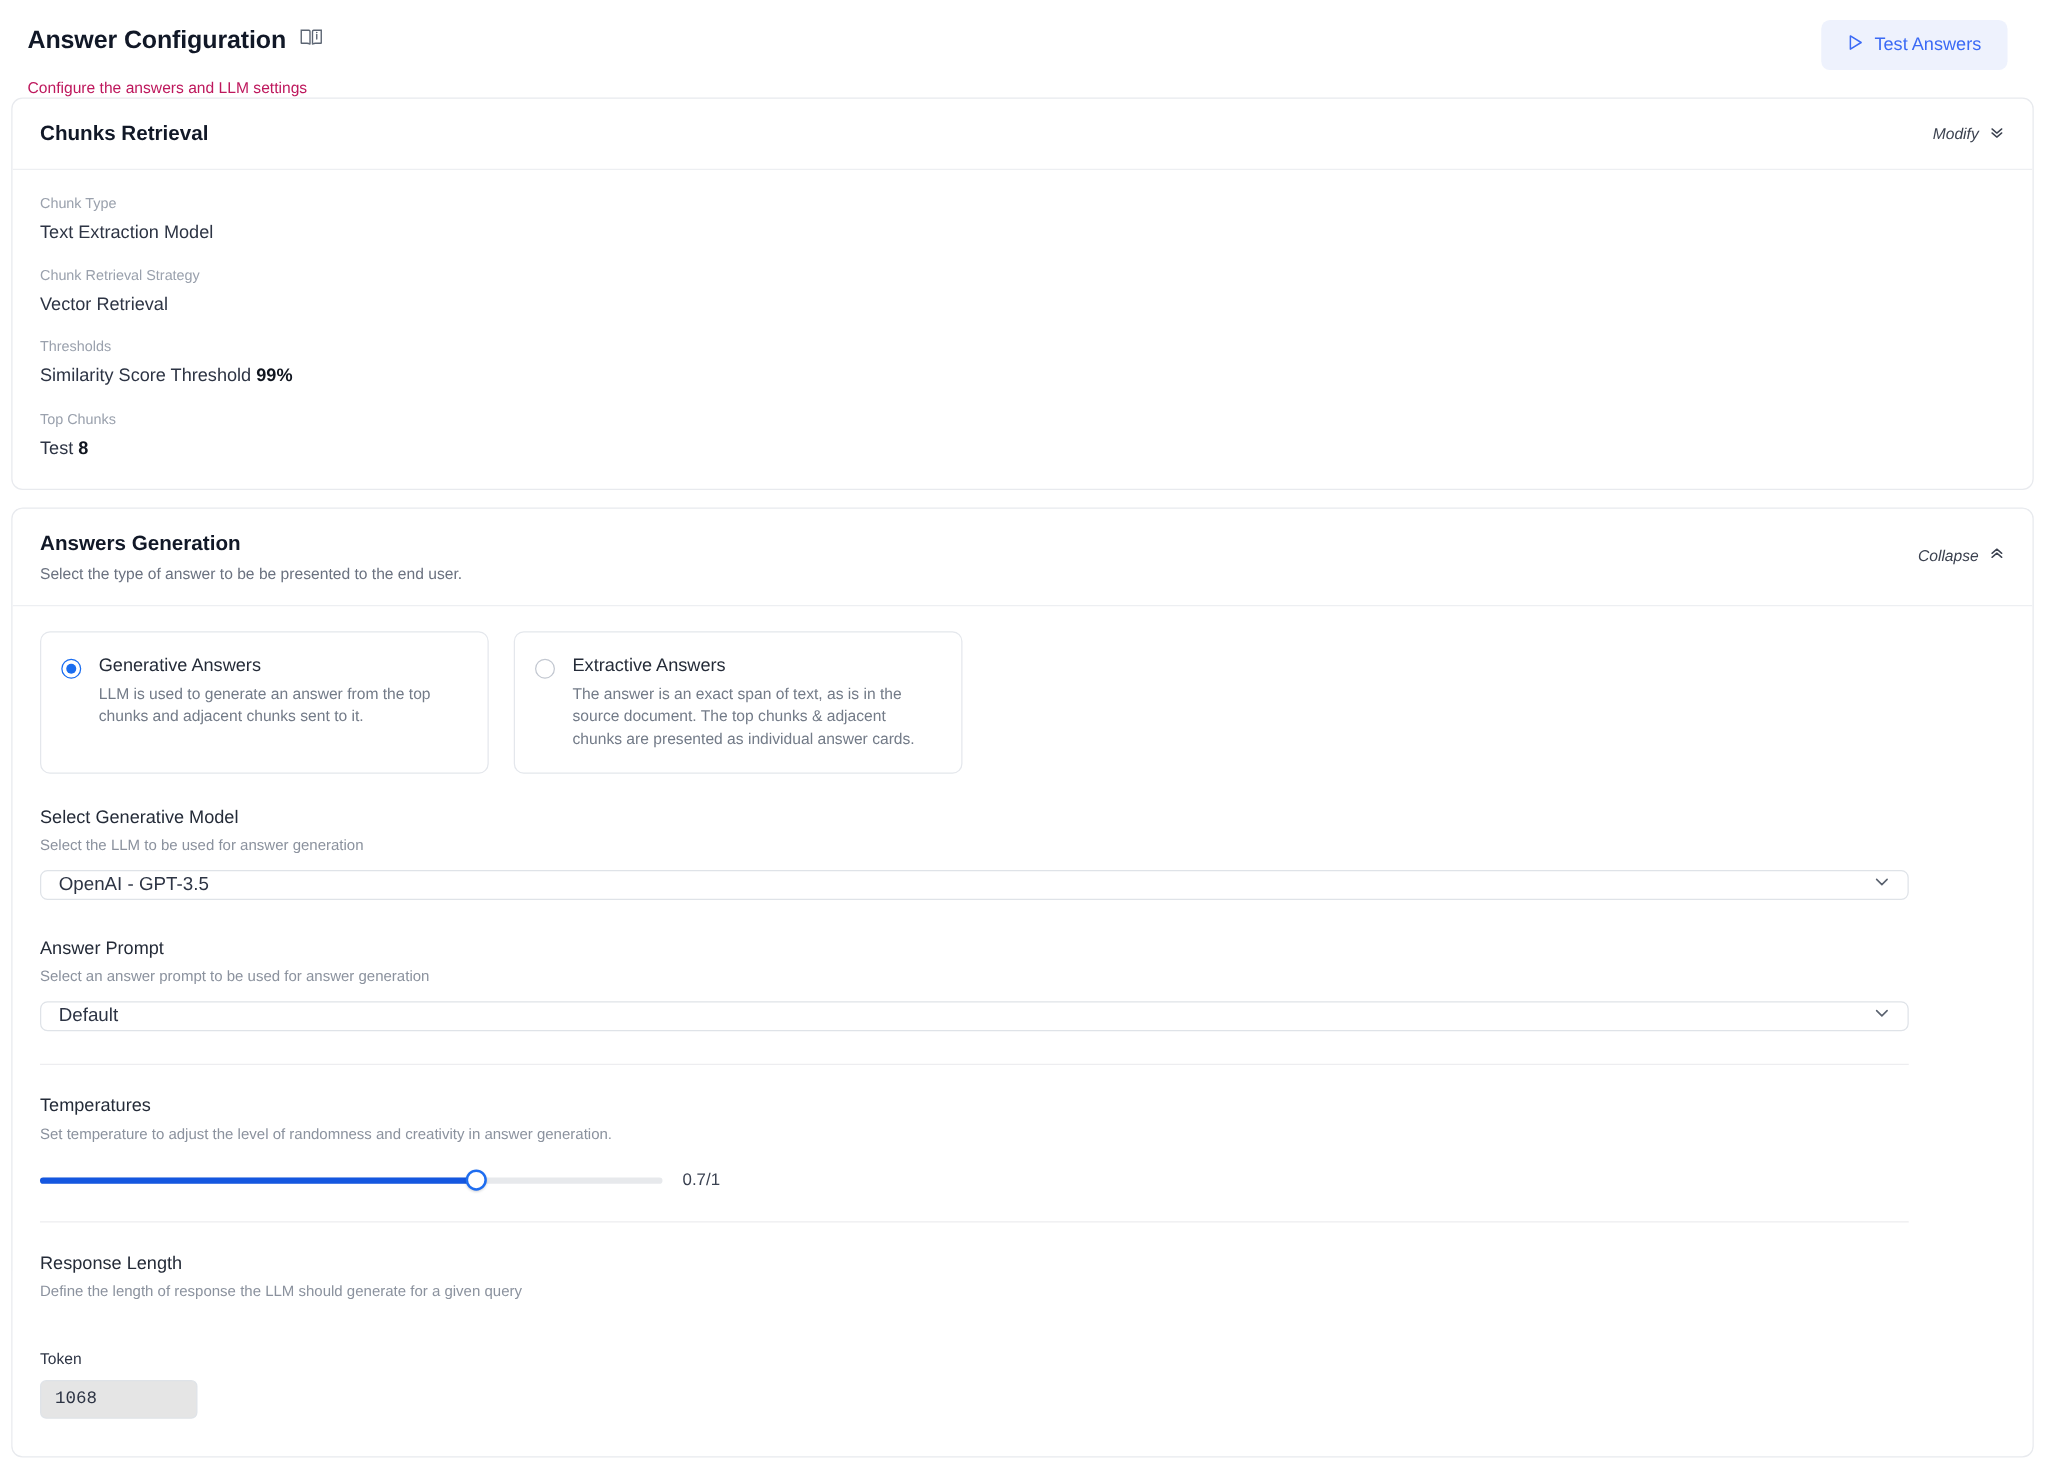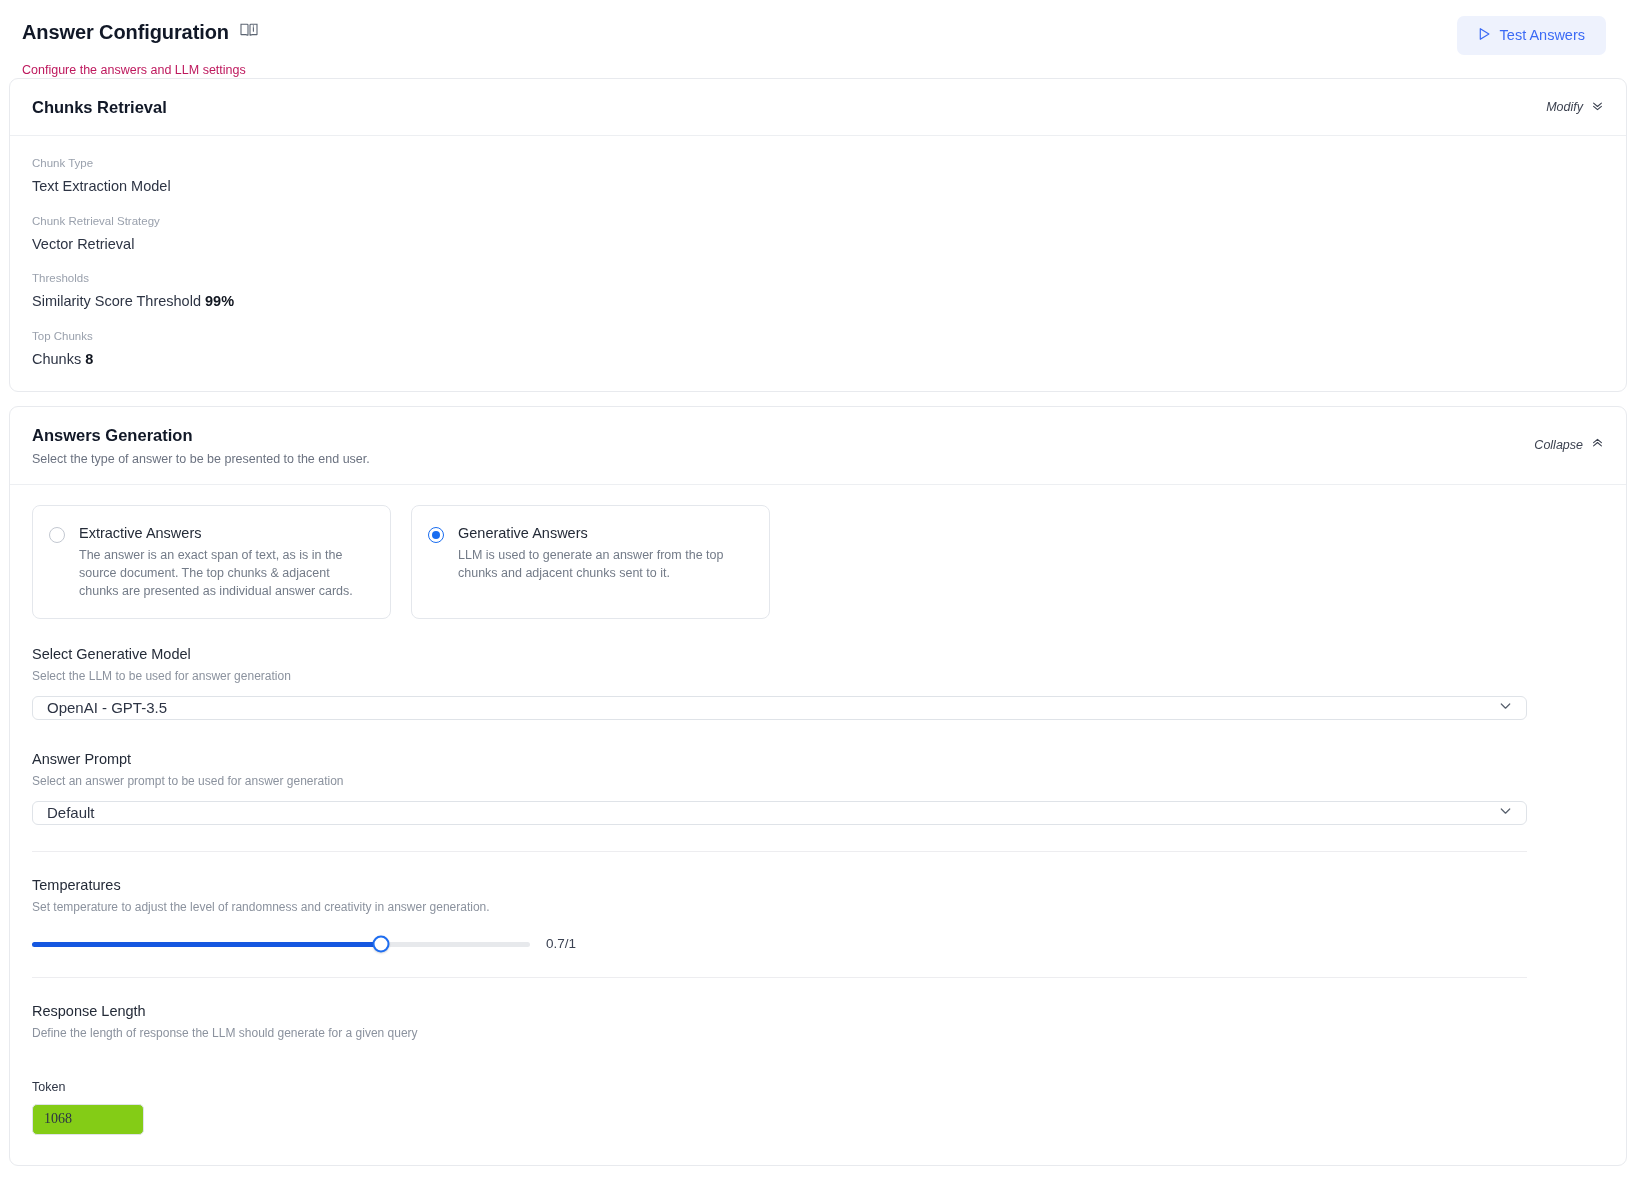--- a/index.html
+++ b/index.html
@@ -262,29 +262,29 @@
 
   
   .token-label {
     font-size: 12.5px;
     color: #2d3444;
     margin-top: 38px;
     margin-bottom: 9px;
     line-height: 1.2;
   }
   .token-input {
-    width: 112px;
+    width: 126px;
     height: 31px;
     border: 1px solid #dfe3e8;
     border-radius: 5px;
     padding: 0 11px;
     font-size: 14px;
-    font-family: Liberation Serif, serif;
+    font-family: Liberation Mono, monospace;
     color: #2d3444;
-    background: #84cc16;
+    background: #e5e5e5;
     outline: none;
   }
 </style>
 </head>
 <body>
 
 <div class="page-head">
   <div class="page-title-row">
     <div class="page-title">Answer Configuration</div>
     <span class="book-icon">
@@ -333,21 +333,21 @@
       <div class="field-value"><span>Vector Retrieval</span></div>
     </div>
 
     <div class="field-block">
       <div class="field-label">Thresholds</div>
       <div class="field-value"><span>Similarity Score Threshold</span> <span class="num">99%</span></div>
     </div>
 
     <div class="field-block">
       <div class="field-label">Top Chunks</div>
-      <div class="field-value"><span>Chunks</span> <span class="num">8</span></div>
+      <div class="field-value"><span>Test</span> <span class="num">8</span></div>
     </div>
 
   </div>
 </div>
 
 <div class="card">
   <div class="card-head">
     <div class="card-head-title">Answers Generation</div>
     <div class="card-head-sub">Select the type of answer to be be presented to the end user.</div>
     <button class="head-action">
@@ -358,32 +358,32 @@
           <path d="M2.6 5.7l3.9-3.4 3.9 3.4" stroke="#3c4250" stroke-width="1.1" stroke-linecap="round" stroke-linejoin="round" fill="none"></path>
         </svg>
       </span>
     </button>
   </div>
 
   <div class="card-body">
 
     <div class="option-row">
       <div class="option-card">
+        <div class="radio-outer checked"></div>
+        <div>
+          <div class="option-title">Generative Answers</div>
+          <div class="option-desc">LLM is used to generate an answer from the top chunks and adjacent chunks sent to it.</div>
+        </div>
+      </div>
+
+      <div class="option-card">
         <div class="radio-outer"></div>
         <div>
           <div class="option-title">Extractive Answers</div>
           <div class="option-desc">The answer is an exact span of text, as is in the source document. The top chunks &amp; adjacent chunks are presented as individual answer cards.</div>
-        </div>
-      </div>
-
-      <div class="option-card">
-        <div class="radio-outer checked"></div>
-        <div>
-          <div class="option-title">Generative Answers</div>
-          <div class="option-desc">LLM is used to generate an answer from the top chunks and adjacent chunks sent to it.</div>
         </div>
       </div>
     </div>
 
     <div class="section">
       <div class="section-title">Select Generative Model</div>
       <div class="section-sub">Select the LLM to be used for answer generation</div>
       <div class="select-box">
         <span class="select-value">OpenAI - GPT-3.5</span>
         <span class="select-caret">

